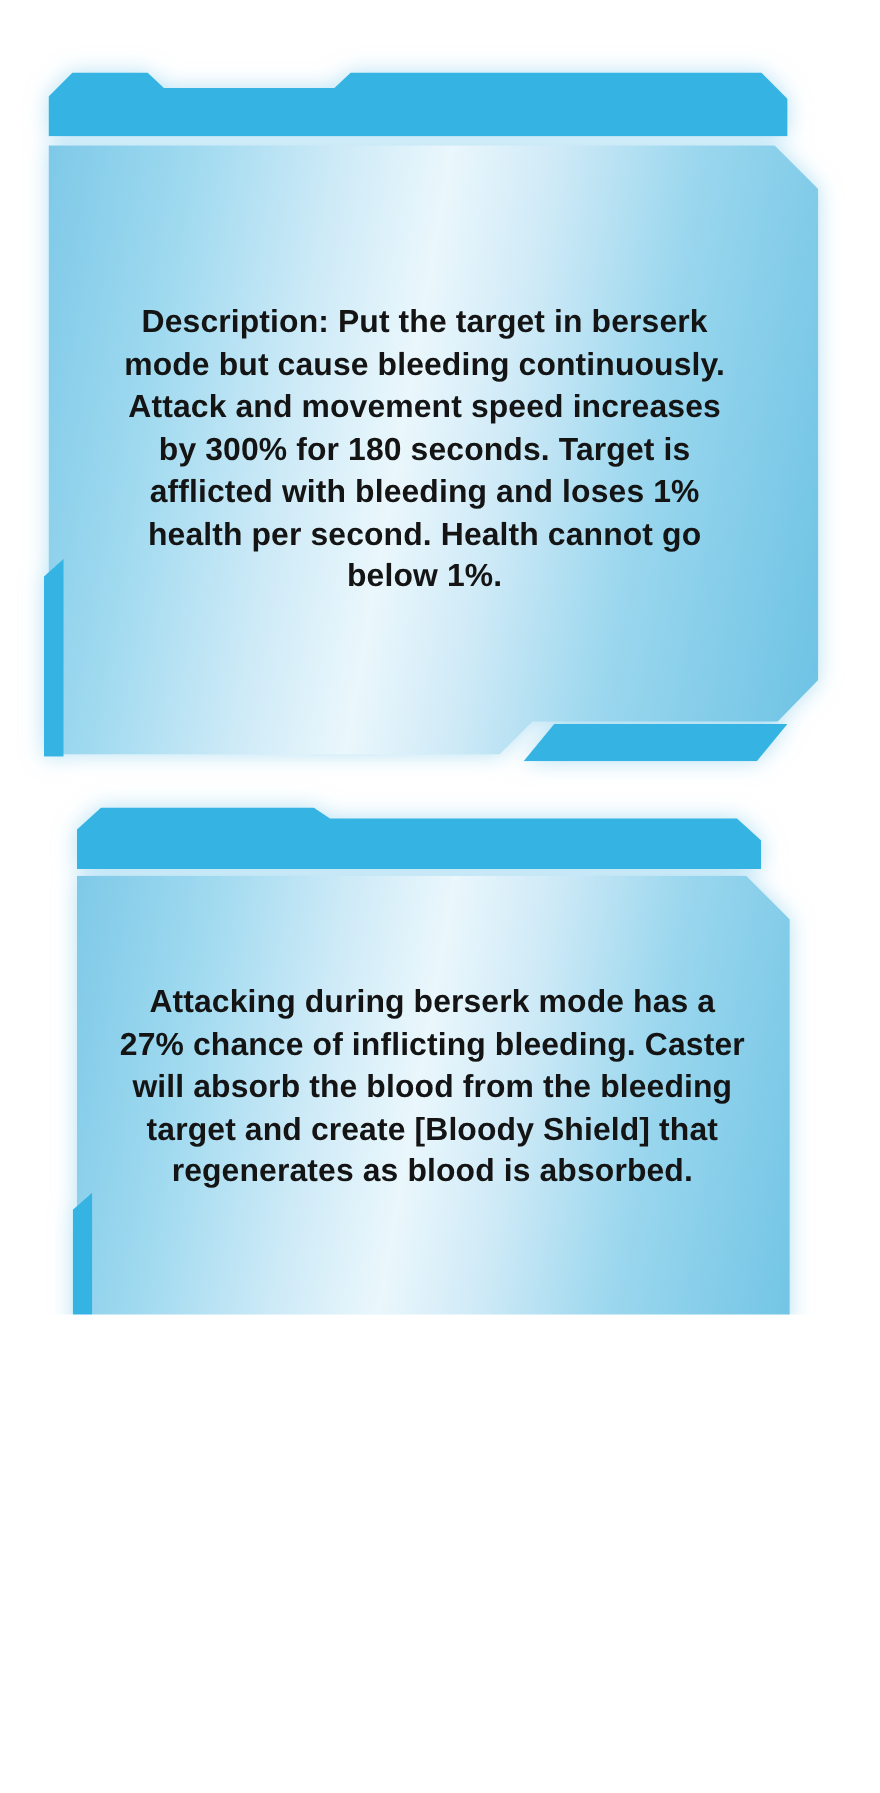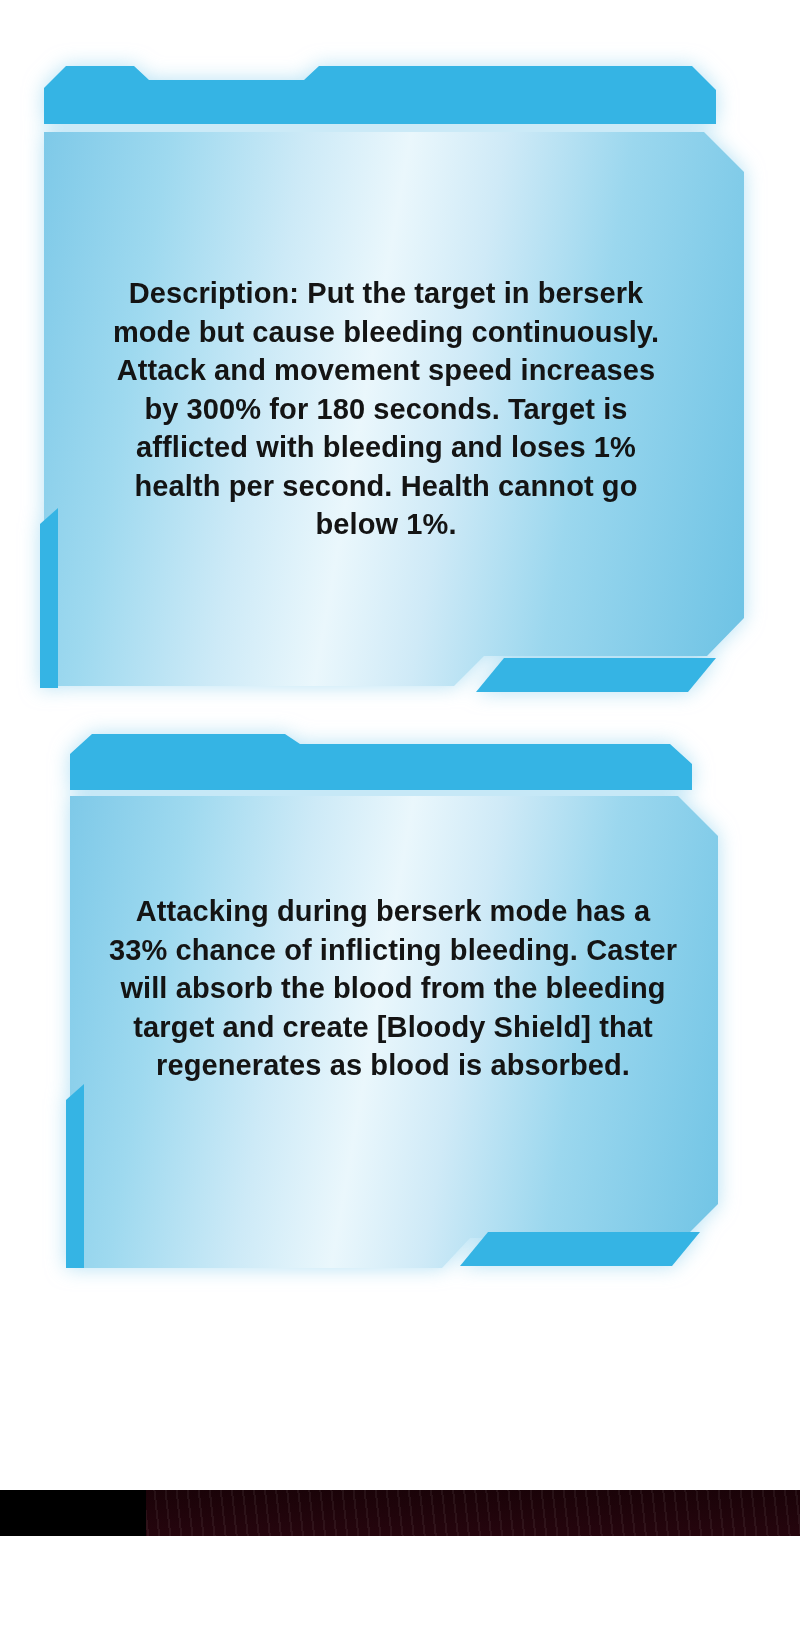--- a/index.html
+++ b/index.html
@@ -11,21 +11,21 @@
     height: 1630px;
     background: #ffffff;
     font-family: "Liberation Sans", sans-serif;
     overflow: hidden;
     position: relative;
   }
 
   .page {
     position: relative;
     width: 800px;
-    height: 1536px;
+    height: 1195px;
     background: #ffffff;
     overflow: hidden;
   }
 
   
   .panel {
     position: absolute;
     filter: drop-shadow(0 0 10px rgba(120, 200, 235, 0.55));
   }
 
@@ -201,21 +201,21 @@
     <div class="side-tab side-tab-1"></div>
     <div class="bottom-notch bottom-notch-1"></div>
     <div class="panel-text text-1">Description: Put the target in berserk mode but cause bleeding continuously. Attack and movement speed increases by 300% for 180 seconds. Target is afflicted with bleeding and loses 1% health per second. Health cannot go below 1%.</div>
   </div>
 
   <div class="panel" id="panel-two">
     <div class="panel-top-bar top-bar-2"></div>
     <div class="panel-body body-2"></div>
     <div class="side-tab side-tab-2"></div>
     <div class="bottom-notch bottom-notch-2"></div>
-    <div class="panel-text text-2">Attacking during berserk mode has a 33% chance of inflicting bleeding. Caster will absorb the blood from the bleeding target and create [Bloody Shield] that regenerates as blood is absorbed.</div>
+    <div class="panel-text text-2">Attacking during berserk mode has a 27% chance of inflicting bleeding. Caster will absorb the blood from the bleeding target and create [Bloody Shield] that regenerates as blood is absorbed.</div>
   </div>
 
   <div id="bottom-strip">
     <div class="strip-left"></div>
     <div class="strip-scene"></div>
     <div class="strip-glow"></div>
   </div>
 
 </div>
 

